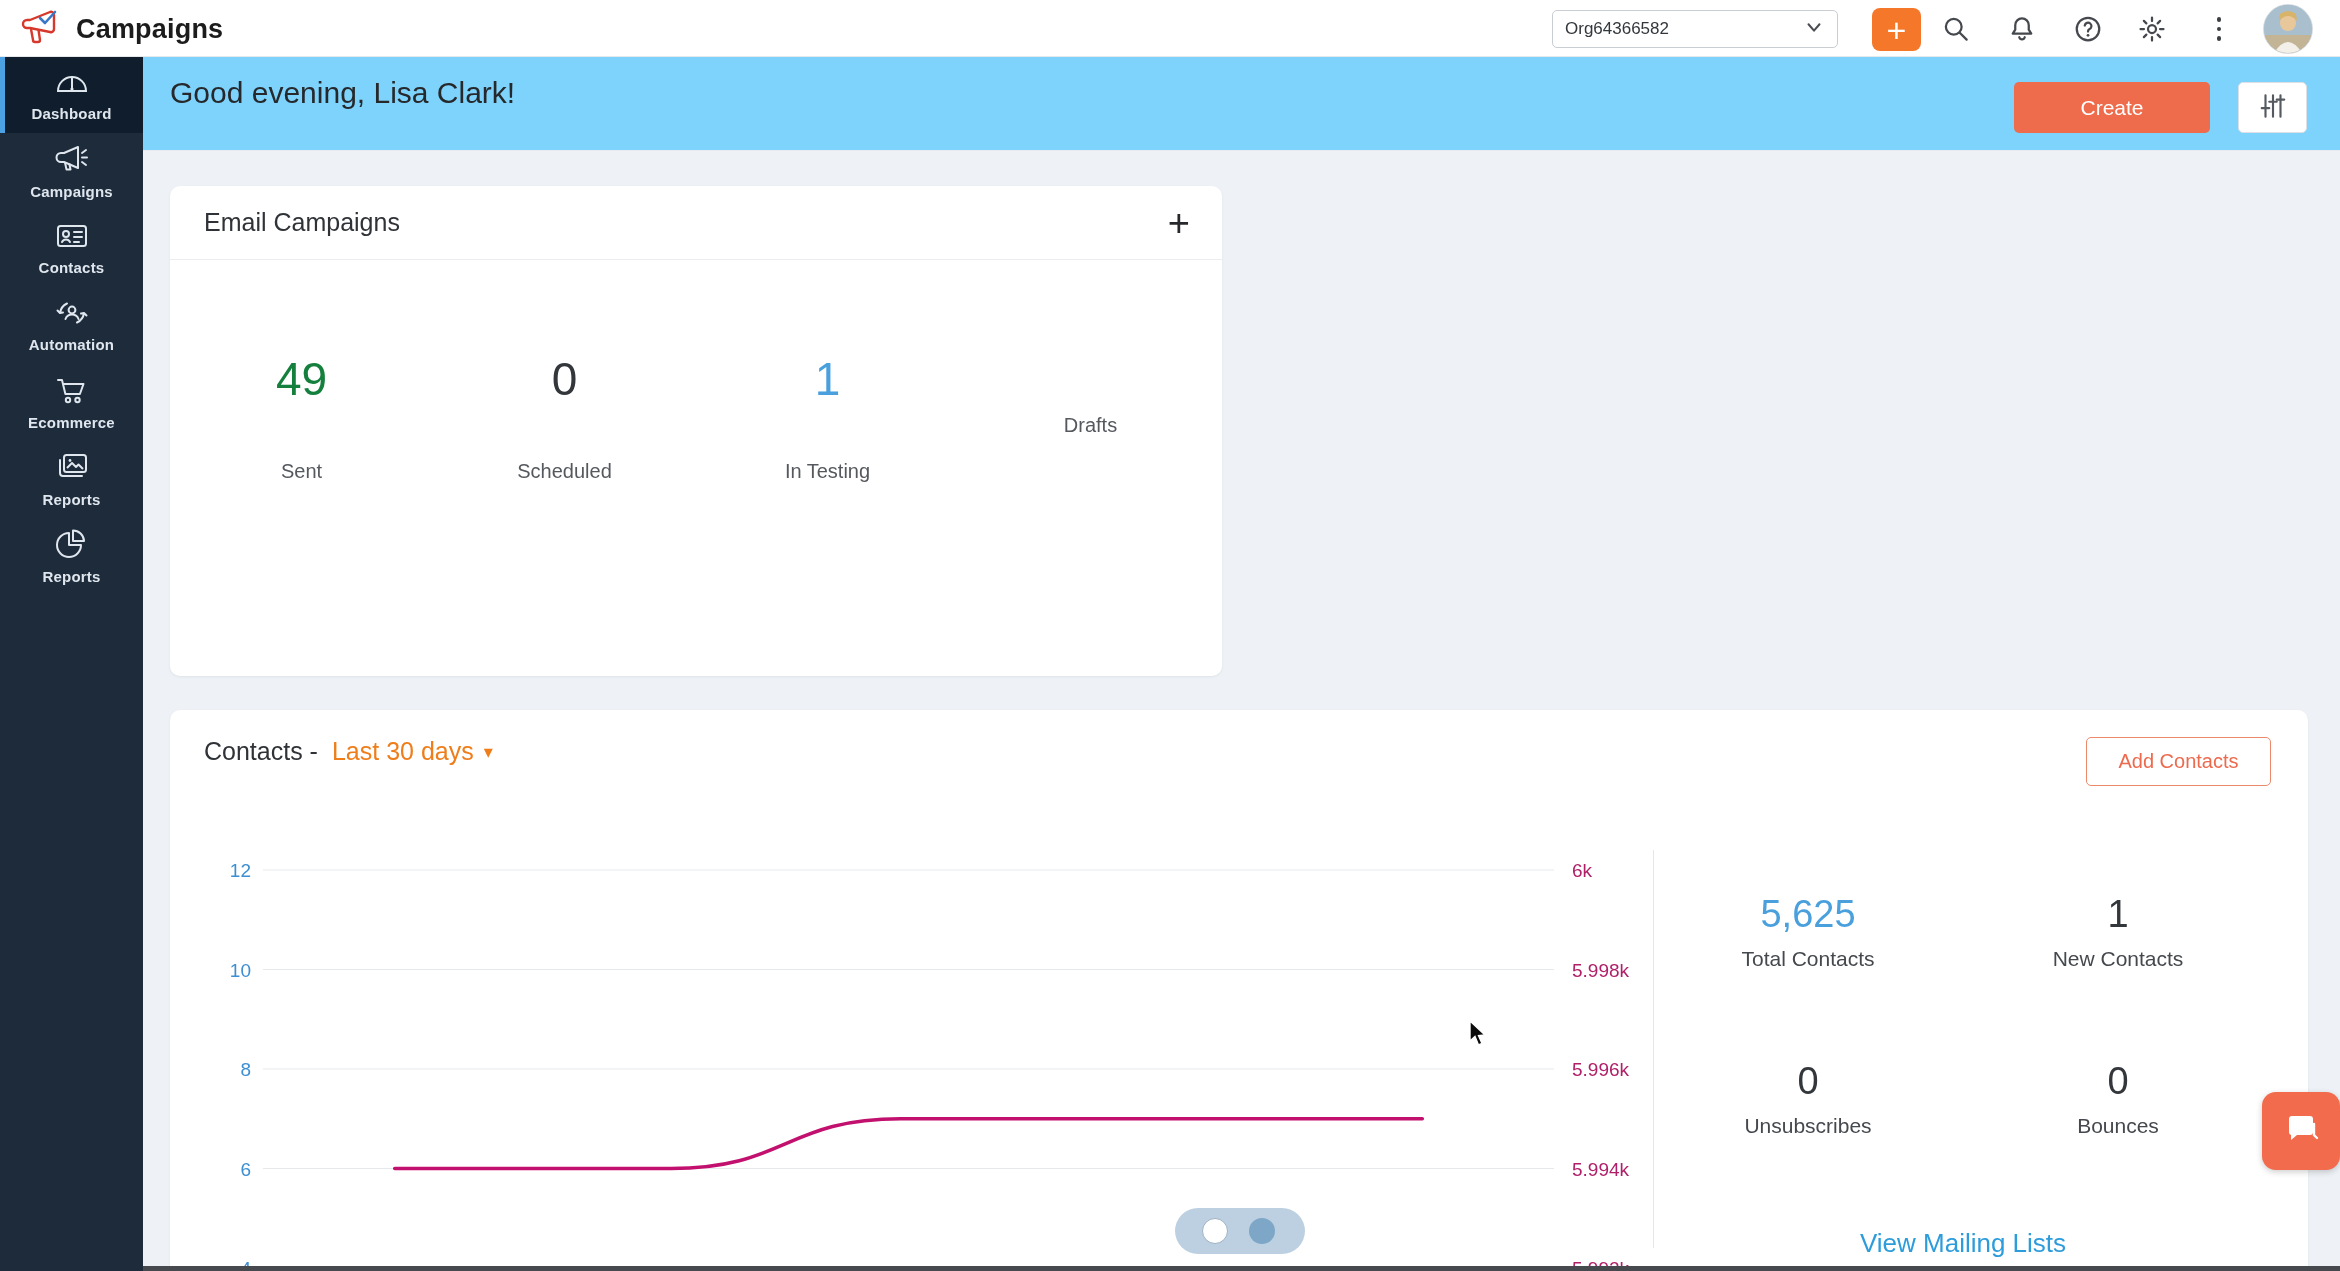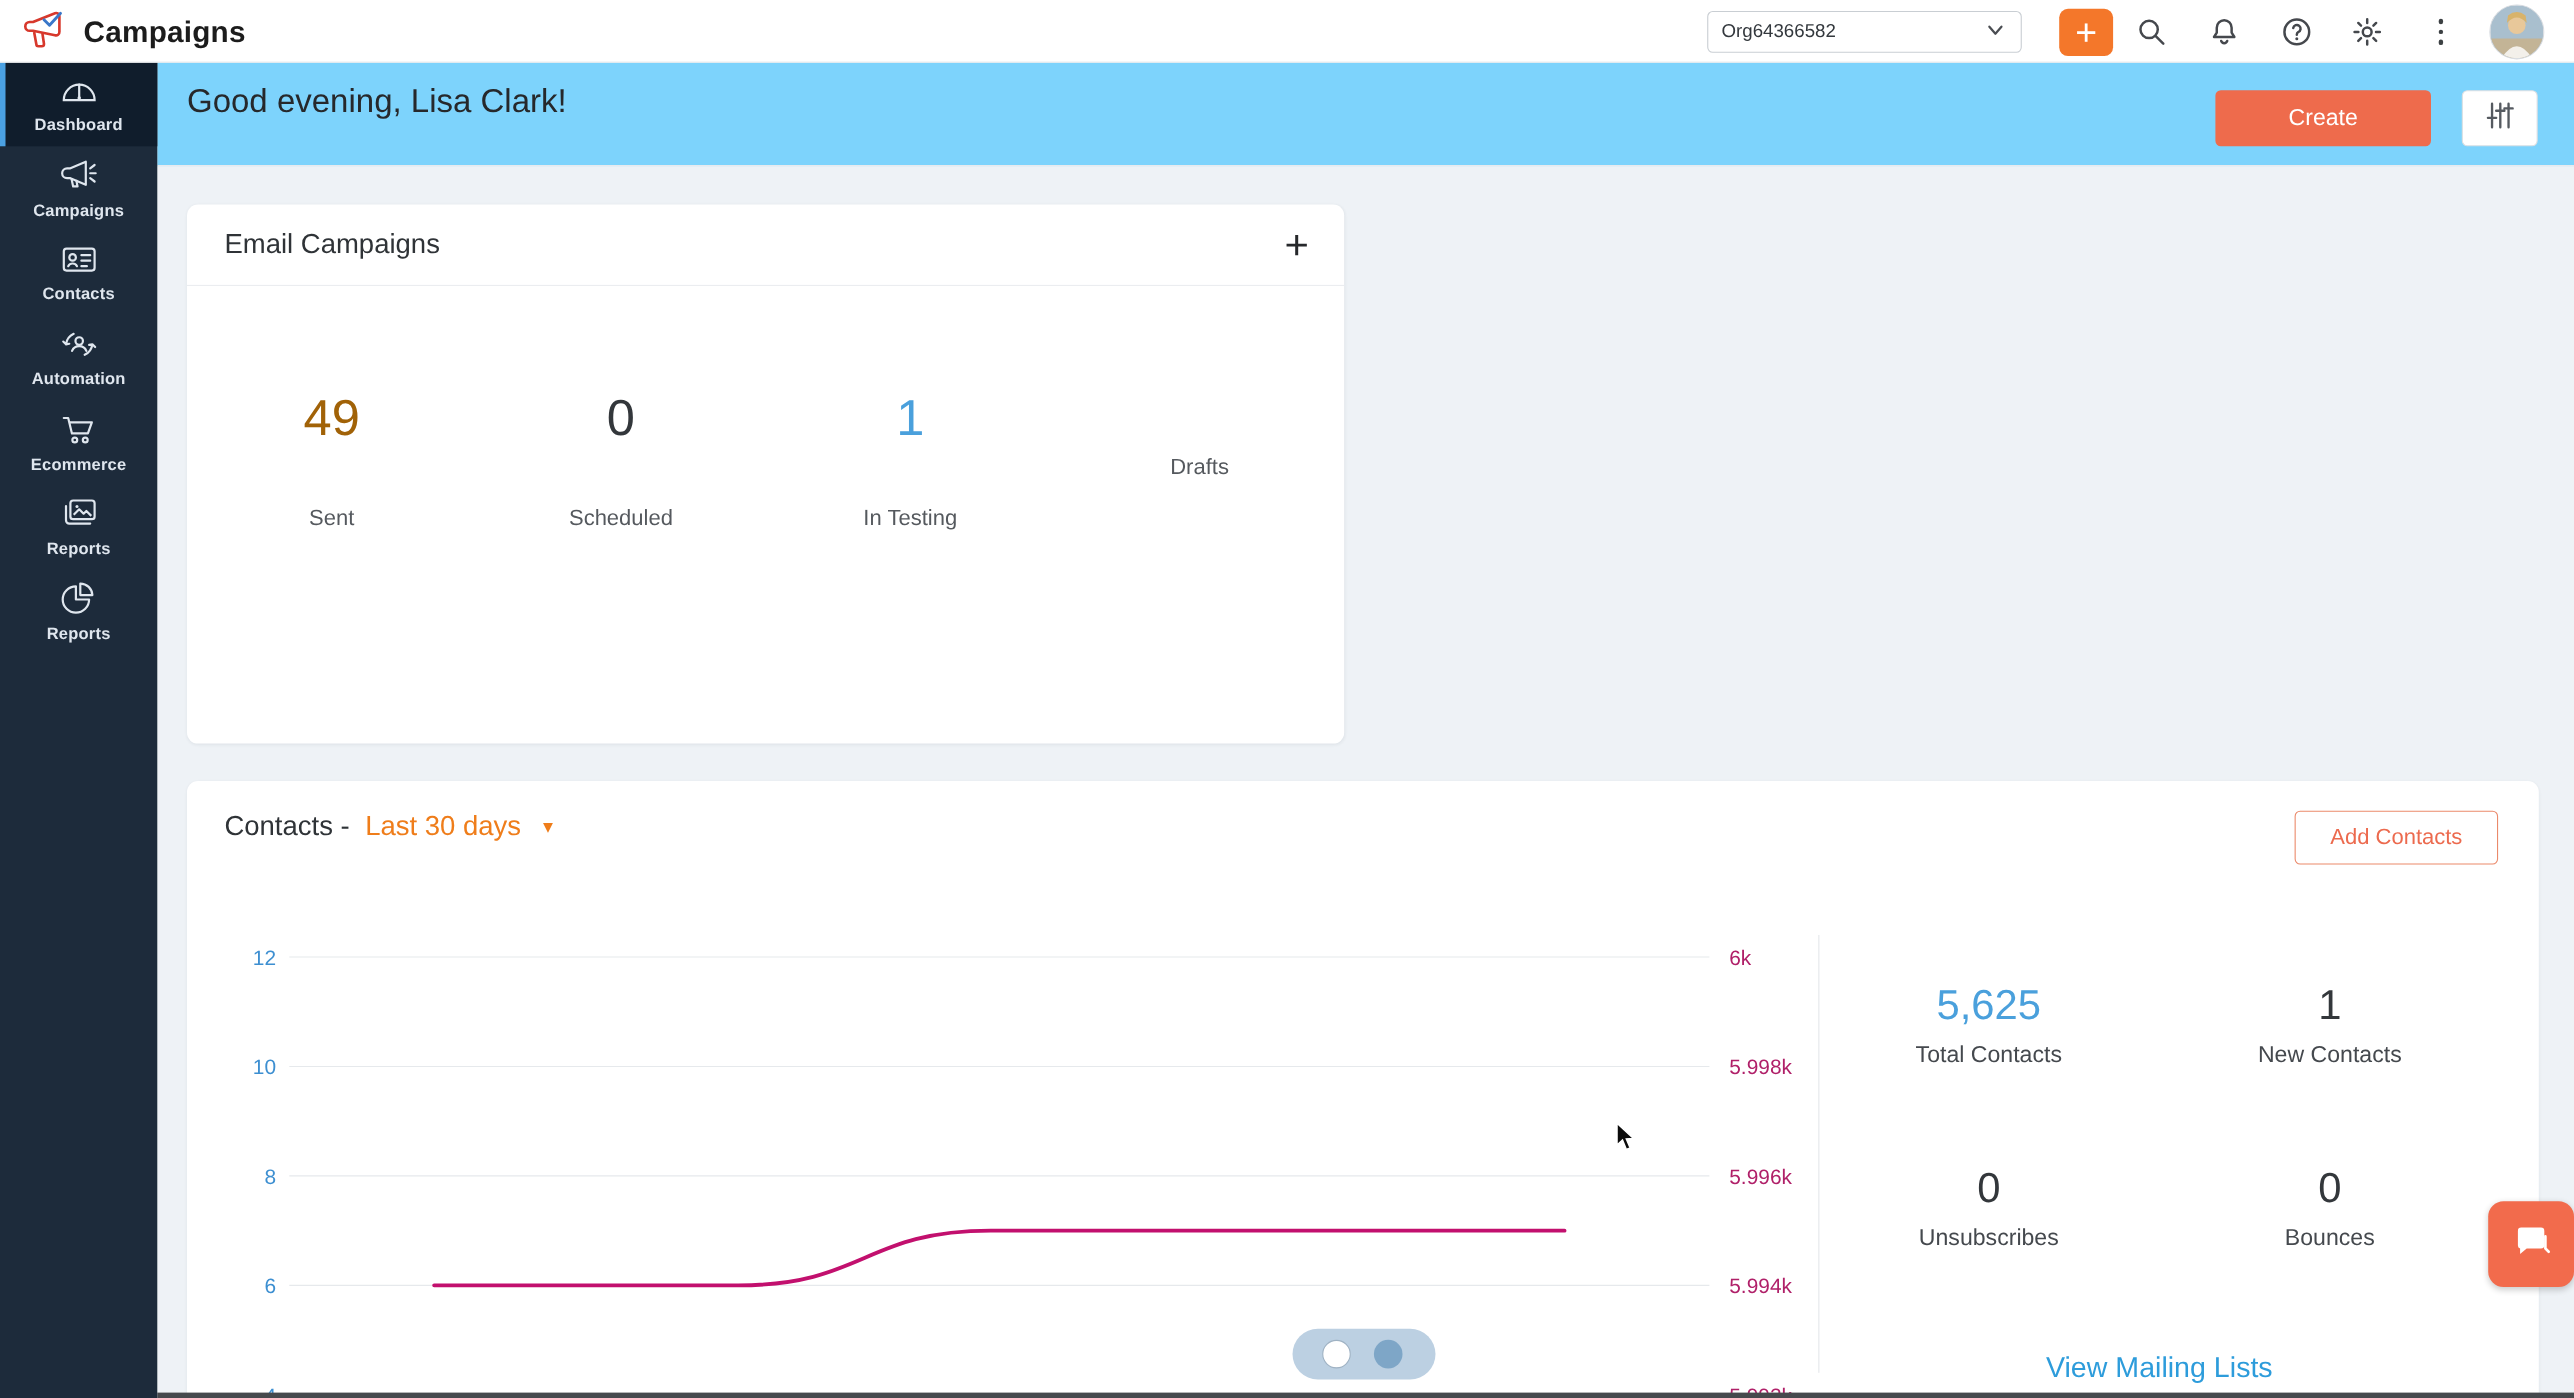--- a/index.html
+++ b/index.html
@@ -58,21 +58,21 @@
   .card-title{font-size:25px;color:#2f3337;}
   .head-plus{font-size:38px;font-weight:300;color:#26282b;cursor:pointer;line-height:1;}
   .stats-row{display:flex;padding-top:96px;}
   .stat-cell{flex:1;text-align:center;}
   .stat-value{font-size:46px;line-height:1;cursor:pointer;}
   .stat-label{font-size:20px;color:#55595e;margin-top:58px;}
 
   .contacts-card{left:170px;top:710px;width:2138px;height:561px;overflow:visible;border-radius:10px 10px 0 0;}
   .contacts-head{position:absolute;left:34px;top:27px;display:flex;align-items:flex-start;gap:14px;height:50px;}
   .contacts-title{font-size:25px;color:#2f3337;}
-  .range-select{display:flex;align-items:center;gap:20px;cursor:pointer;}
+  .range-select{display:flex;align-items:center;gap:10px;cursor:pointer;}
   .range-label{font-size:25px;color:#ef7d1a;}
   .range-caret{color:#ef7d1a;font-size:18px;}
   .add-contacts-btn{position:absolute;right:37px;top:27px;width:185px;height:49px;background:#fff;
                     border:1px solid #eb8a6b;color:#ec6a4e;font-size:20px;border-radius:5px;
                     cursor:pointer;display:flex;align-items:center;justify-content:center;}
   .chart-wrap{position:absolute;left:56px;top:128px;width:1420px;height:431px;}
   .chart-wrap svg{overflow:visible;}
   .gridline{stroke:#e6e9ec;stroke-width:1;}
   .tick{font-size:19px;font-family:"Liberation Sans","DejaVu Sans",sans-serif;}
   .v-divider{position:absolute;left:1483px;top:140px;width:1px;height:398px;background:#e4e7ea;}
@@ -264,21 +264,21 @@
 
   <div class="main-bg"></div>
 
   <section class="card email-card">
     <div class="card-head">
       <span class="card-title">Email Campaigns</span>
       <span class="head-plus">+</span>
     </div>
     <div class="stats-row">
       <div class="stat-cell">
-        <div class="stat-value" style="color: #a16207;">49</div>
+        <div class="stat-value" style="color: #15803d;">49</div>
         <div class="stat-label">Sent</div>
       </div>
       <div class="stat-cell">
         <div class="stat-value" style="color: rgb(51, 55, 59);">0</div>
         <div class="stat-label">Scheduled</div>
       </div>
       <div class="stat-cell">
         <div class="stat-value" style="color: rgb(74, 160, 220);">1</div>
         <div class="stat-label">In Testing</div>
       </div>

